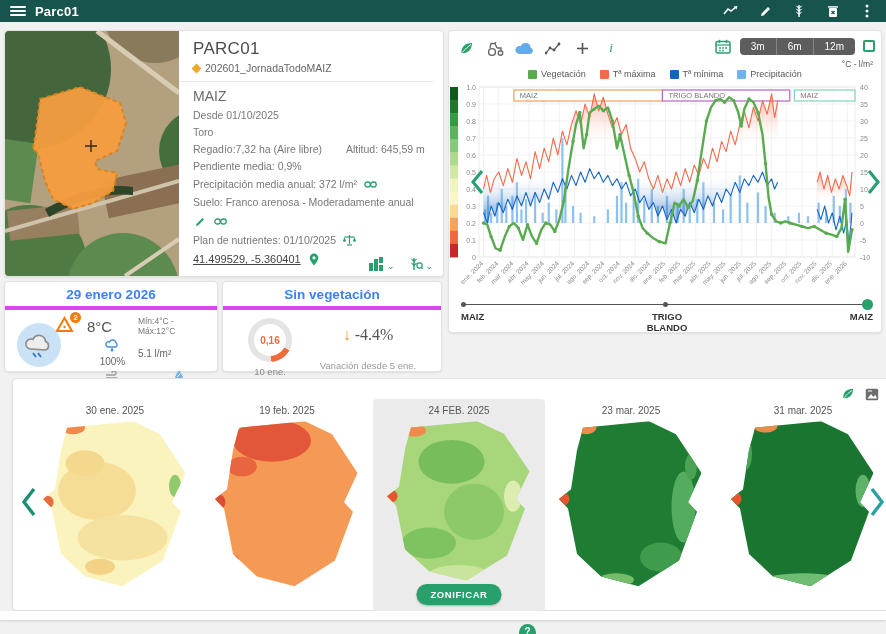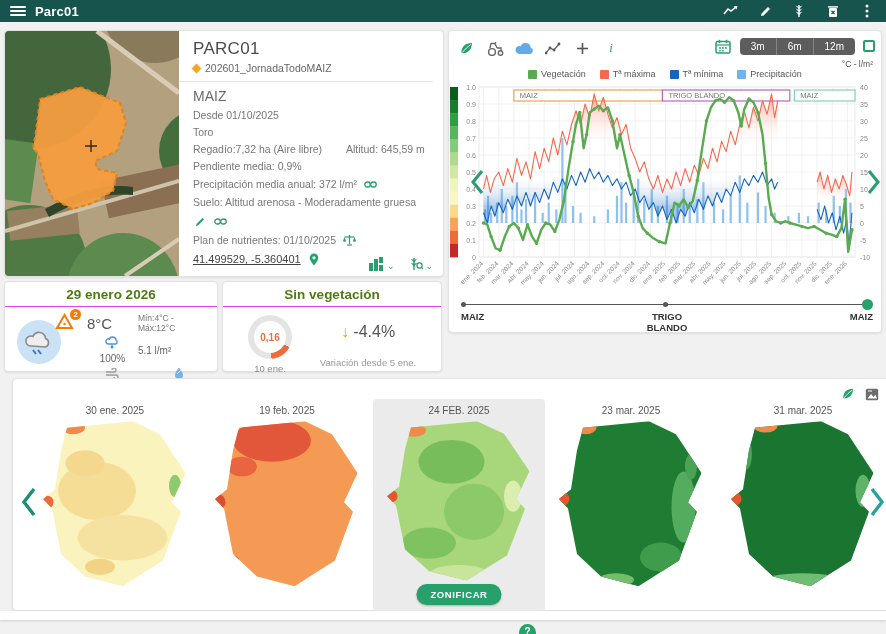--- a/index.html
+++ b/index.html
@@ -35,21 +35,21 @@
   .fcrop { font-size:14px; color:#6b6b6b; margin-bottom:5px; }
   .frow { font-size:10.5px; color:#777; margin-bottom:5px; display:flex; align-items:center; gap:6px; flex-wrap:wrap; }
   .frow .gap { width:12px; }
   .coords { font-size:11px; color:#444; text-decoration:underline; cursor:pointer; }
   .gic { display:inline-flex; width:14px; height:14px; align-items:center; justify-content:center; cursor:pointer; flex:0 0 auto; }
   .fsel-row { position:absolute; right:10px; bottom:5px; display:flex; gap:14px; }
   .fsel { display:flex; align-items:flex-end; gap:2px; cursor:pointer; color:#27a06c; }
   .chev-sm { font-size:9px; color:#27a06c; }
 
   
-  .wc-head { font-size:13.5px; font-weight:bold; color:#4d7c0f; text-align:center; padding:5px 14px 4px; border-bottom:1px solid #d946ef; }
+  .wc-head { font-size:13.5px; font-weight:bold; color:#3b82f6; text-align:center; padding:5px 14px 4px; border-bottom:4px solid #d946ef; }
   .wc-body { display:flex; padding:4px 6px 0 6px; }
   .wc-left { position:relative; width:66px; flex:0 0 auto; }
   .wcircle { position:absolute; left:6px; top:9px; width:44px; height:44px; border-radius:50%; background:#c9e2f6; }
   .wcircle svg { position:absolute; left:7px; top:10px; }
   .walert { position:absolute; left:44px; top:2px; width:24px; height:20px; }
   .wbadge { position:absolute; right:-2px; top:-4px; min-width:11px; height:11px; border-radius:6px; background:#f57c00;
     color:#fff; font-size:7.5px; font-weight:bold; text-align:center; line-height:11px; padding:0 2px; }
   .wgrid { flex:1; display:grid; grid-template-columns:1fr 1.2fr; row-gap:3px; align-items:center; padding-top:2px; }
   .wtemp { font-size:15px; color:#555; padding-left:10px; }
   .wminmax { font-size:8.5px; color:#777; }
@@ -59,21 +59,21 @@
   
   .vg-body { display:flex; padding:6px 10px 0 12px; align-items:flex-start; }
   .vg-left { width:70px; text-align:center; flex:0 0 auto; }
   .donut { position:relative; width:44px; height:44px; margin:2px auto 0; border-radius:50%;
     background:conic-gradient(#e4e4e4 0deg 118deg, #ee6c3a 118deg 176deg, #e4e4e4 176deg 360deg); }
   .donut::before { content:""; position:absolute; inset:6px; background:#fff; border-radius:50%; }
   .donut span { position:absolute; inset:0; display:flex; align-items:center; justify-content:center;
     font-size:10px; font-weight:bold; color:#ee6c3a; }
   .vg-date { font-size:9.5px; color:#888; margin-top:4px; }
   .vg-right { flex:1; text-align:center; padding-top:10px; }
-  .vg-delta { font-size:16px; color:#555; }
+  .vg-delta { font-size:16px; color:#555;font-family:Liberation Serif, serif; }
   .vg-delta .arr { color:#f59a23; font-weight:bold; }
   .vg-sub { font-size:9.5px; color:#999; margin-top:16px; }
 
   
   .ctools { position:absolute; left:8px; top:6px; height:22px; display:flex; align-items:center; gap:11px; }
   .ctool { width:18px; height:18px; display:flex; align-items:center; justify-content:center; cursor:pointer; }
   .cloud-act { background:transparent; }
   .info-i { font-family:"Liberation Serif", serif; font-style:italic; color:#27a06c; font-size:13px; }
   .cright { position:absolute; right:6px; top:6px; display:flex; align-items:center; gap:8px; }
   .ranges { display:flex; background:#5d5d5d; border-radius:4px; overflow:hidden; }
@@ -206,21 +206,21 @@
       <div class="frow">
         <span>Precipitación media anual: 372 l/m²</span>
         <span class="gic">
           <svg width="13" height="9" viewBox="0 0 13 9">
               <rect x="0.8" y="2" width="5.5" height="5" rx="2.5" fill="none" stroke="#27a06c" stroke-width="1.3"></rect>
               <rect x="6.7" y="2" width="5.5" height="5" rx="2.5" fill="none" stroke="#27a06c" stroke-width="1.3"></rect>
             </svg>
         </span>
       </div>
       <div class="frow">
-        <span>Suelo: Altitud arenosa - Moderadamente gruesa</span>
+        <span>Suelo: Franco arenosa - Moderadamente anual</span>
         <span class="gic">
           <svg width="11" height="11" viewBox="0 0 11 11">
               <path d="M1 10 L1.5 8 L7.5 2 L9 3.5 L3 9.5 Z" fill="#27a06c"></path>
             </svg>
         </span>
         <span class="gic">
           <svg width="13" height="9" viewBox="0 0 13 9">
               <rect x="0.8" y="2" width="5.5" height="5" rx="2.5" fill="none" stroke="#27a06c" stroke-width="1.3"></rect>
               <rect x="6.7" y="2" width="5.5" height="5" rx="2.5" fill="none" stroke="#27a06c" stroke-width="1.3"></rect>
             </svg>

